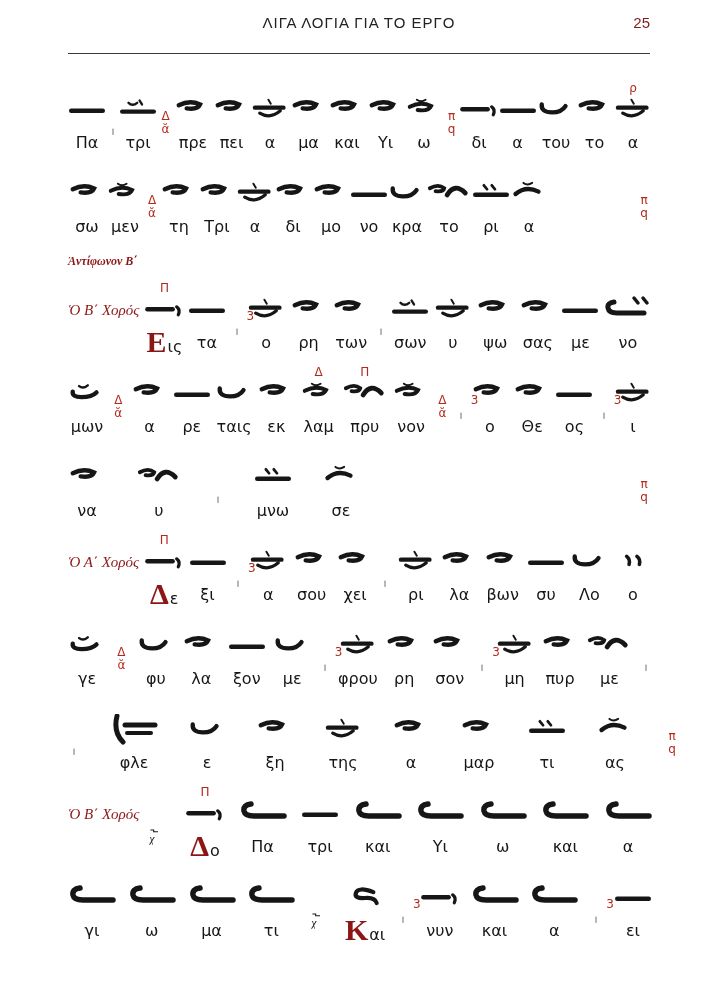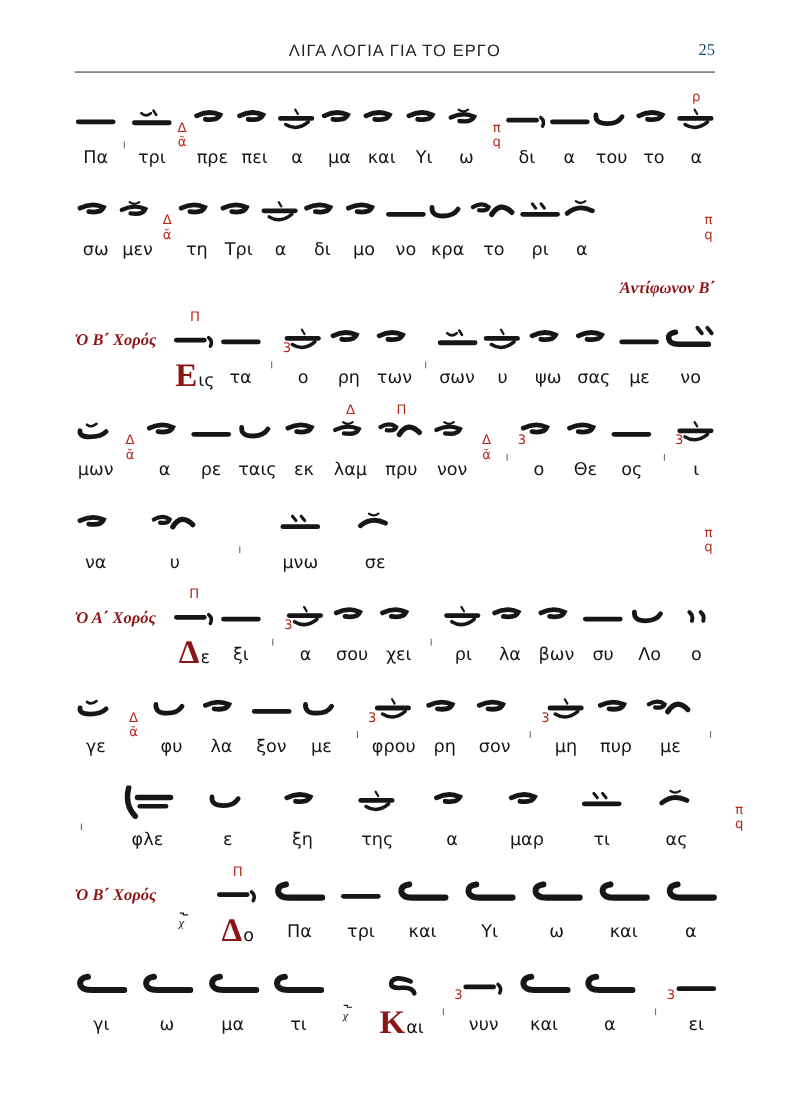--- a/index.html
+++ b/index.html
@@ -5,48 +5,48 @@
   :root{
     --rubric:#8c1616;
     --annot:#b5291c;
     --ink:#161616;
   }
   *{margin:0;padding:0;box-sizing:border-box;}
   body{background:#888;font-family:"DejaVu Sans",sans-serif;}
   .page{width:714px;height:1000px;background:#ffffff;position:relative;margin:0 auto;overflow:hidden;}
 
   
-  .header{position:absolute;top:38px;left:68px;right:64px;display:flex;align-items:flex-end;
-          border-bottom:1.5px solid #3a3a3a;padding-bottom:10px;}
+  .header{position:absolute;top:14px;left:68px;right:64px;display:flex;align-items:flex-end;
+          border-bottom:1.5px solid #3a3a3a;padding-bottom:22px;}
   .header-title{flex:1;text-align:center;font-family:"Liberation Sans",sans-serif;
                 font-size:15px;letter-spacing:1px;color:#222;}
-  .page-number{font-family:Liberation Serif, serif;font-size:15px;color:#0c4a6e;width:40px;text-align:right;}
+  .page-number{font-family:Liberation Sans, sans-serif;font-size:15px;color:#7f1d1d;width:40px;text-align:right;}
 
   
   .content{position:absolute;top:86px;left:68px;right:62px;}
   .system{height:68px;margin-bottom:16px;display:flex;align-items:flex-end;}
   .chorus-label{color:var(--rubric);font-style:italic;font-family:"Liberation Serif",serif;
-                font-size:15px;white-space:nowrap;margin-right:16px;align-self:center;
-                transform:translateY(-10px);font-weight:700;}
+                font-size:15px;white-space:nowrap;margin-right:6px;align-self:center;
+                transform:translateY(-10px);font-weight:400;}
   .cells{display:flex;align-items:flex-end;flex:1;justify-content:space-between;}
   .cells.start{justify-content:flex-start;gap:30px;}
   .cell{display:flex;flex-direction:column;align-items:center;position:relative;}
   .neume{position:relative;height:44px;display:flex;align-items:center;color:var(--ink);}
   .neume svg{display:block;height:32px;}
   .sup{position:absolute;top:-6px;left:50%;transform:translateX(-50%);
        color:var(--annot);font-size:12px;line-height:1;font-family:"DejaVu Sans",sans-serif;}
   .cell.bar .sup{left:16px;top:0;transform:none;}
   .syl{font-size:16px;color:var(--ink);height:22px;line-height:22px;display:flex;align-items:baseline;white-space:nowrap;}
   .initial{font-family:"Liberation Serif",serif;font-weight:700;font-size:30px;line-height:20px;
            color:var(--rubric);margin-right:1px;}
   .mart{display:flex;flex-direction:column;align-items:center;color:var(--annot);
         font-size:12px;line-height:1.1;margin-bottom:18px;min-width:16px;}
   .mart.right{margin-left:auto;}
-  .section-label{height:24px;margin:2px 2px 8px 0;text-align:right;color:var(--rubric);
-                 font-style:italic;font-weight:700;font-family:"Liberation Serif",serif;font-size:15px;}
+  .section-label{height:24px;margin:2px 2px 8px 0;text-align:left;color:var(--rubric);
+                 font-style:italic;font-weight:700;font-family:"Liberation Serif",serif;font-size:12px;}
   .defs{position:absolute;width:0;height:0;overflow:hidden;}
 </style>
 </head>
 <body>
 
 <svg class="defs" xmlns="http://www.w3.org/2000/svg">
   <defs>
     <symbol id="g-ison" viewBox="0 0 48 32">
         <path d="M4 17 H44" stroke="currentColor" stroke-width="5.5" fill="none" stroke-linecap="round"></path>
       </symbol>

